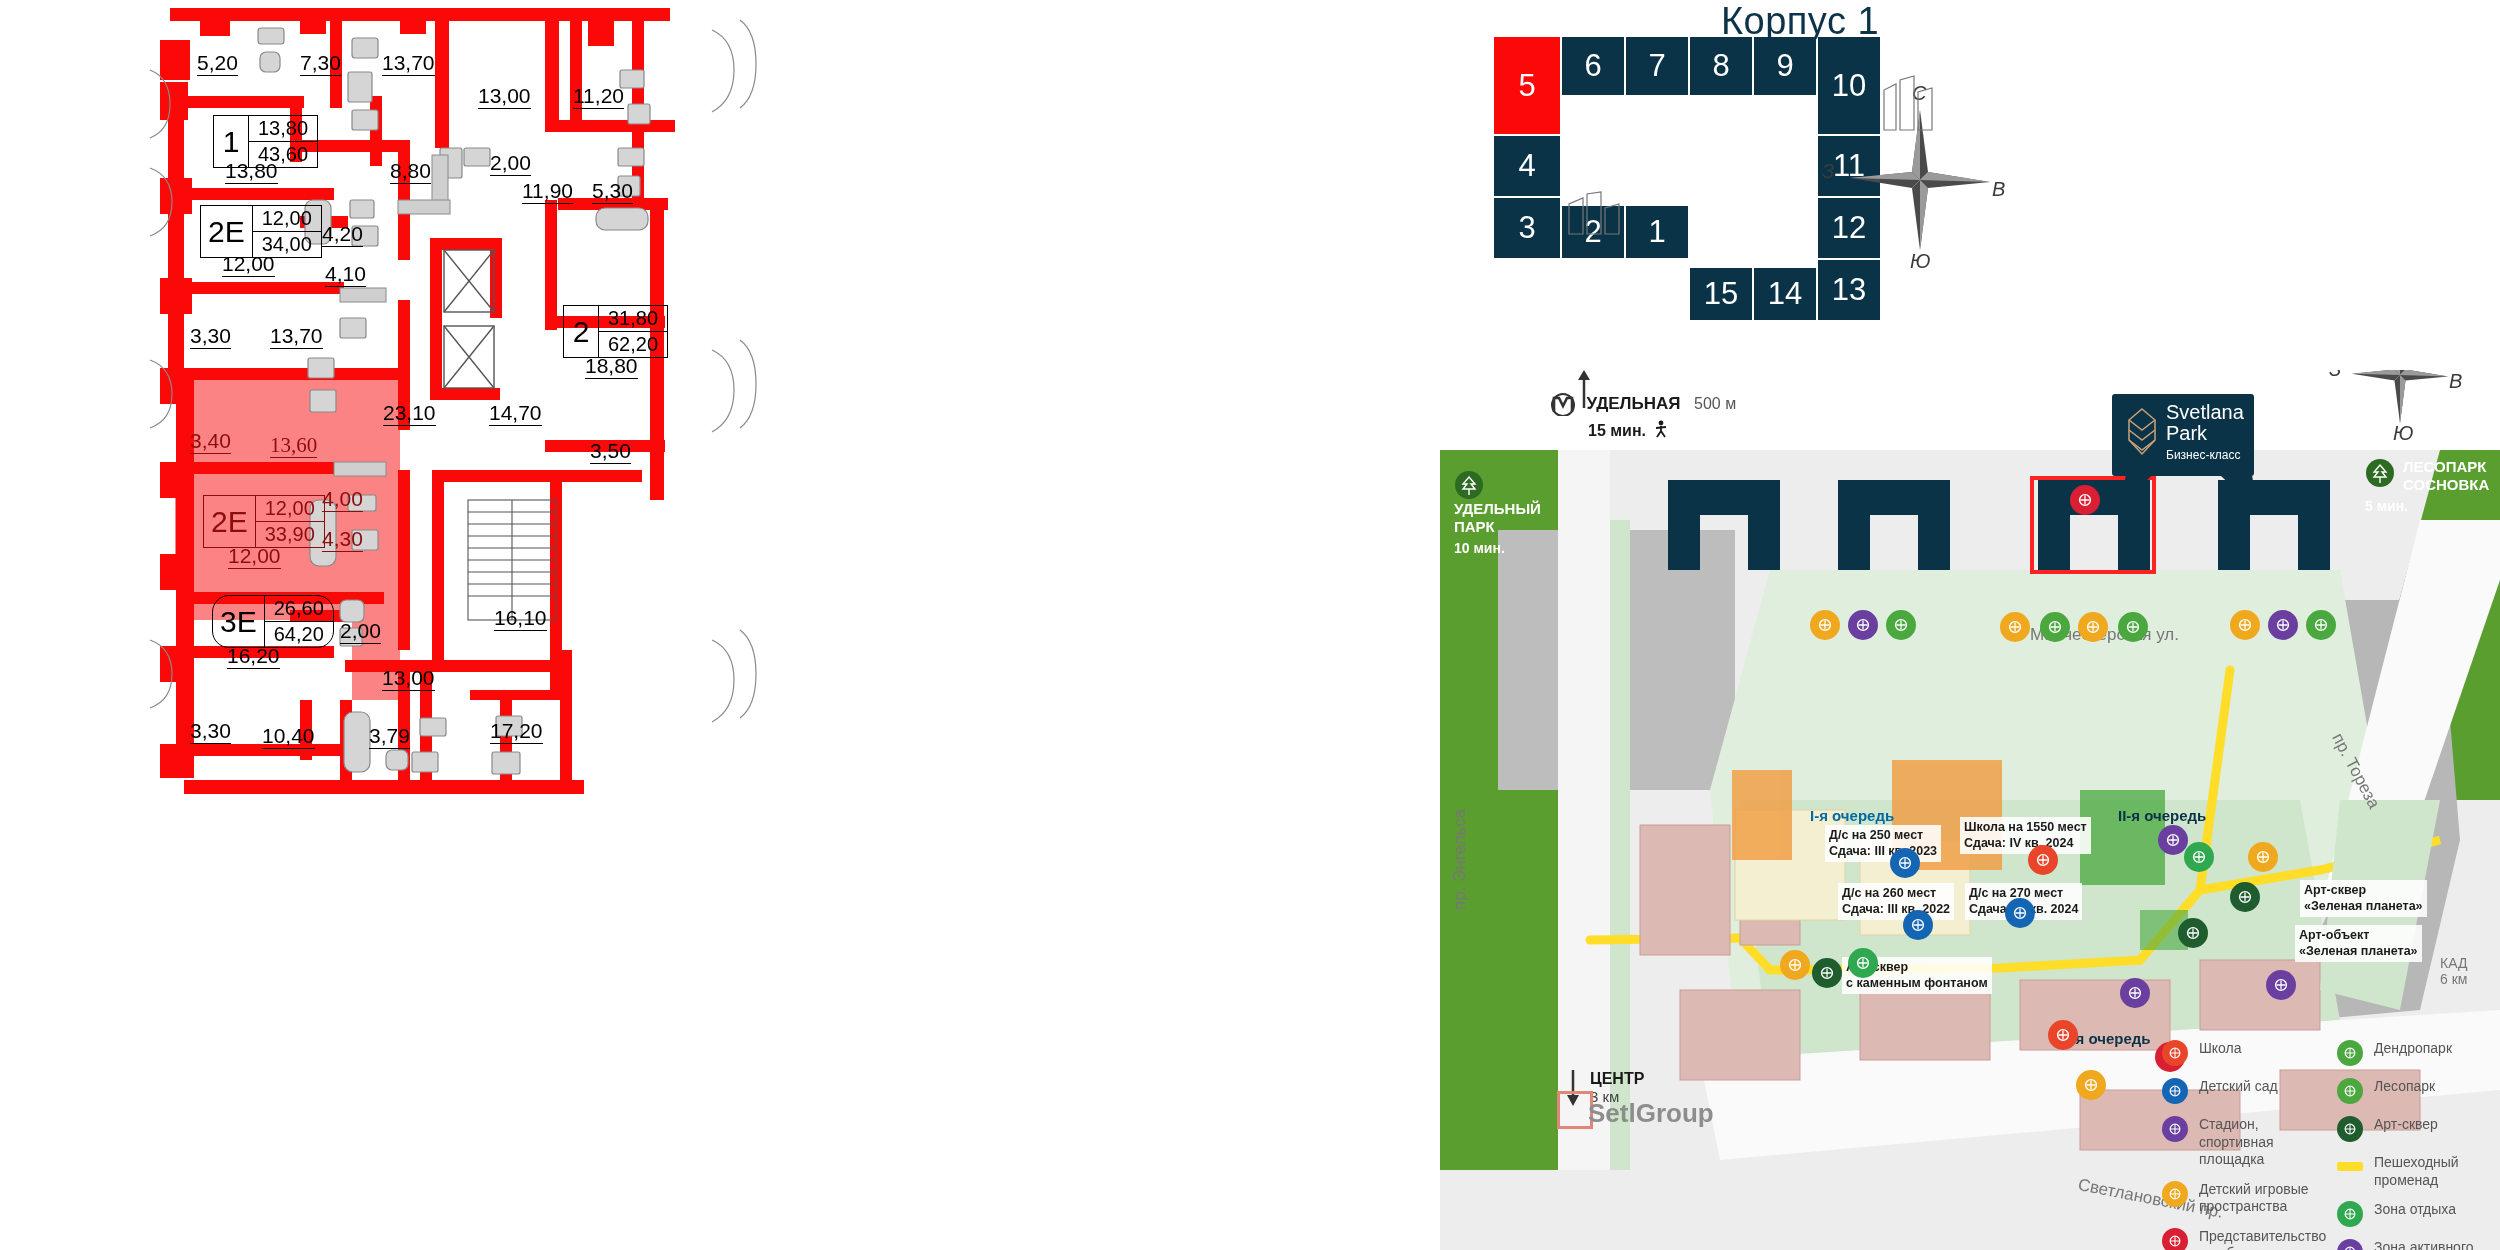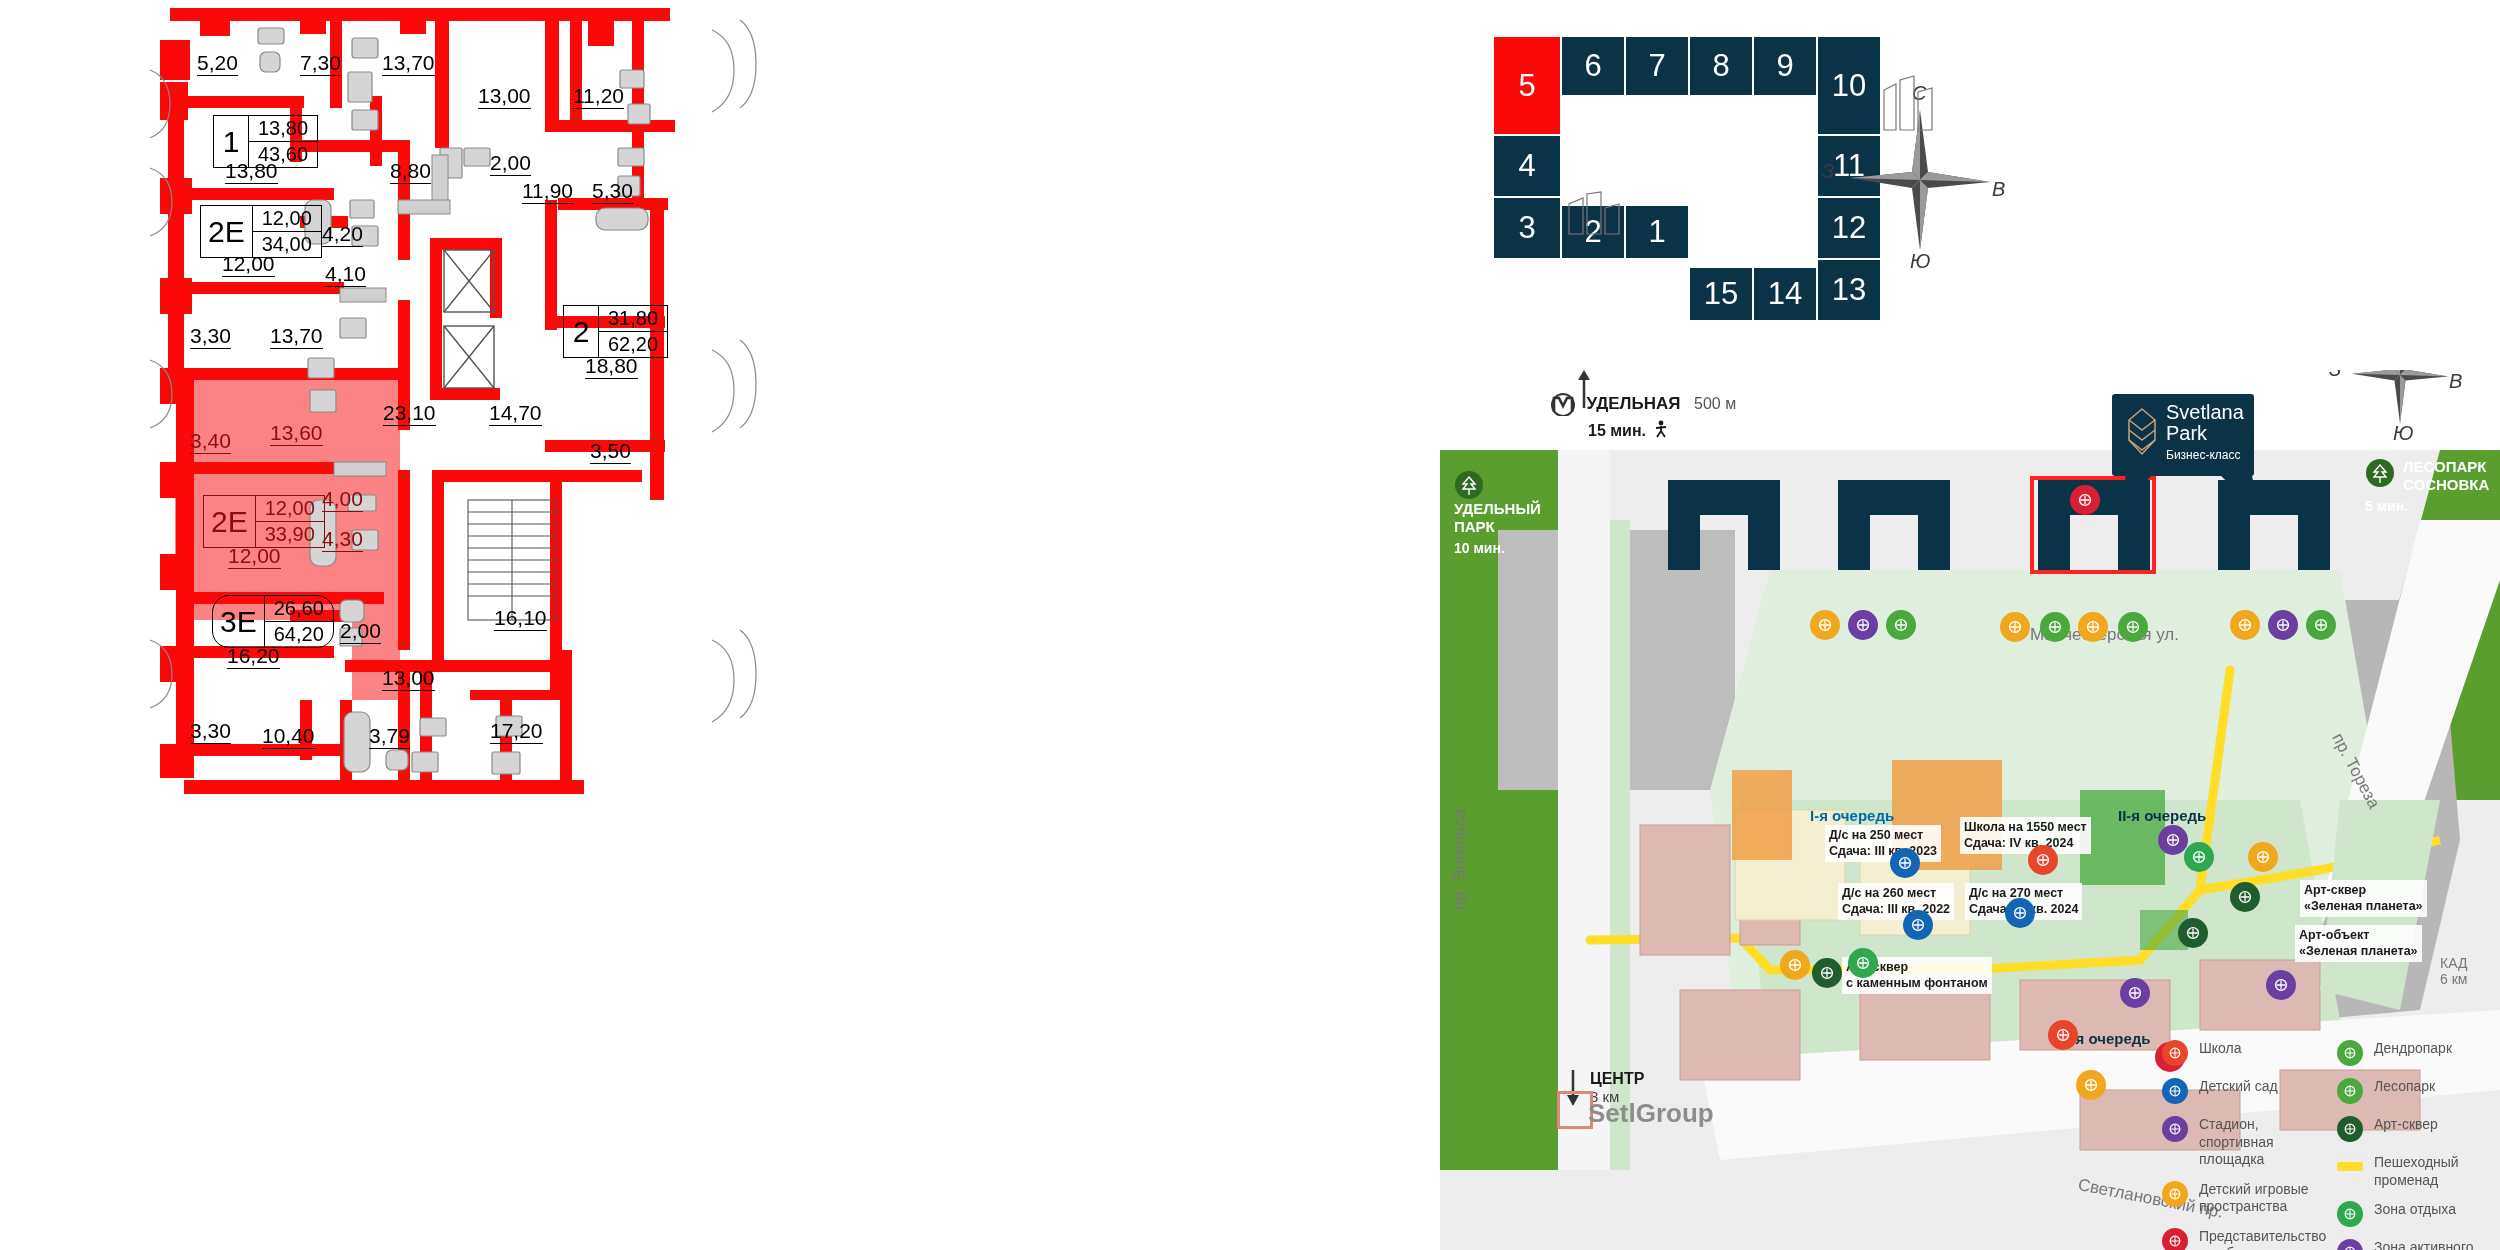--- a/index.html
+++ b/index.html
@@ -281,21 +281,21 @@
         <div class="area-label" style="left: 592px; top: 180px;">5,30</div>
         <div class="area-label" style="left: 322px; top: 223px;">4,20</div>
         <div class="area-label" style="left: 222px; top: 253px;">12,00</div>
         <div class="area-label" style="left: 325px; top: 263px;">4,10</div>
         <div class="area-label" style="left: 190px; top: 325px;">3,30</div>
         <div class="area-label" style="left: 270px; top: 325px;">13,70</div>
         <div class="area-label" style="left: 585px; top: 355px;">18,80</div>
         <div class="area-label" style="left: 383px; top: 402px;">23,10</div>
         <div class="area-label" style="left: 489px; top: 402px;">14,70</div>
         <div class="area-label onred" style="left: 190px; top: 430px;">3,40</div>
-        <div class="area-label onred" style="left: 270px; top: 422px;">13,60</div>
+        <div class="area-label onred" style="left: 270px; top: 434px; font-family: Liberation Serif, serif;">13,60</div>
         <div class="area-label" style="left: 590px; top: 440px;">3,50</div>
         <div class="area-label onred" style="left: 322px; top: 488px;">4,00</div>
         <div class="area-label onred" style="left: 322px; top: 528px;">4,30</div>
         <div class="area-label onred" style="left: 228px; top: 545px;">12,00</div>
         <div class="area-label" style="left: 340px; top: 620px;">2,00</div>
         <div class="area-label" style="left: 494px; top: 607px;">16,10</div>
         <div class="area-label" style="left: 227px; top: 645px;">16,20</div>
         <div class="area-label" style="left: 382px; top: 667px;">13,00</div>
         <div class="area-label" style="left: 190px; top: 720px;">3,30</div>
         <div class="area-label" style="left: 262px; top: 725px;">10,40</div>
@@ -336,20 +336,21 @@
           <div class="type">3Е</div>
           <div class="nums">
             <span>26,60</span>
             <span>64,20</span>
           </div>
         </div>
       </div>
   </div>
 
   <div class="bldg">
+    <div class="bldg-title">Корпус 1</div>
     <div id="sections" style="position:absolute;left:0;top:0;width:640px;height:380px;">
         <div class="sec active" style="left: 14px; top: 37px; width: 66px; height: 97px;">5</div>
         <div class="sec" style="left: 82px; top: 37px; width: 62px; height: 58px;">6</div>
         <div class="sec" style="left: 146px; top: 37px; width: 62px; height: 58px;">7</div>
         <div class="sec" style="left: 210px; top: 37px; width: 62px; height: 58px;">8</div>
         <div class="sec" style="left: 274px; top: 37px; width: 62px; height: 58px;">9</div>
         <div class="sec" style="left: 338px; top: 37px; width: 62px; height: 97px;">10</div>
         <div class="sec" style="left: 14px; top: 136px; width: 66px; height: 60px;">4</div>
         <div class="sec" style="left: 338px; top: 136px; width: 62px; height: 60px;">11</div>
         <div class="sec" style="left: 338px; top: 198px; width: 62px; height: 60px;">12</div>

